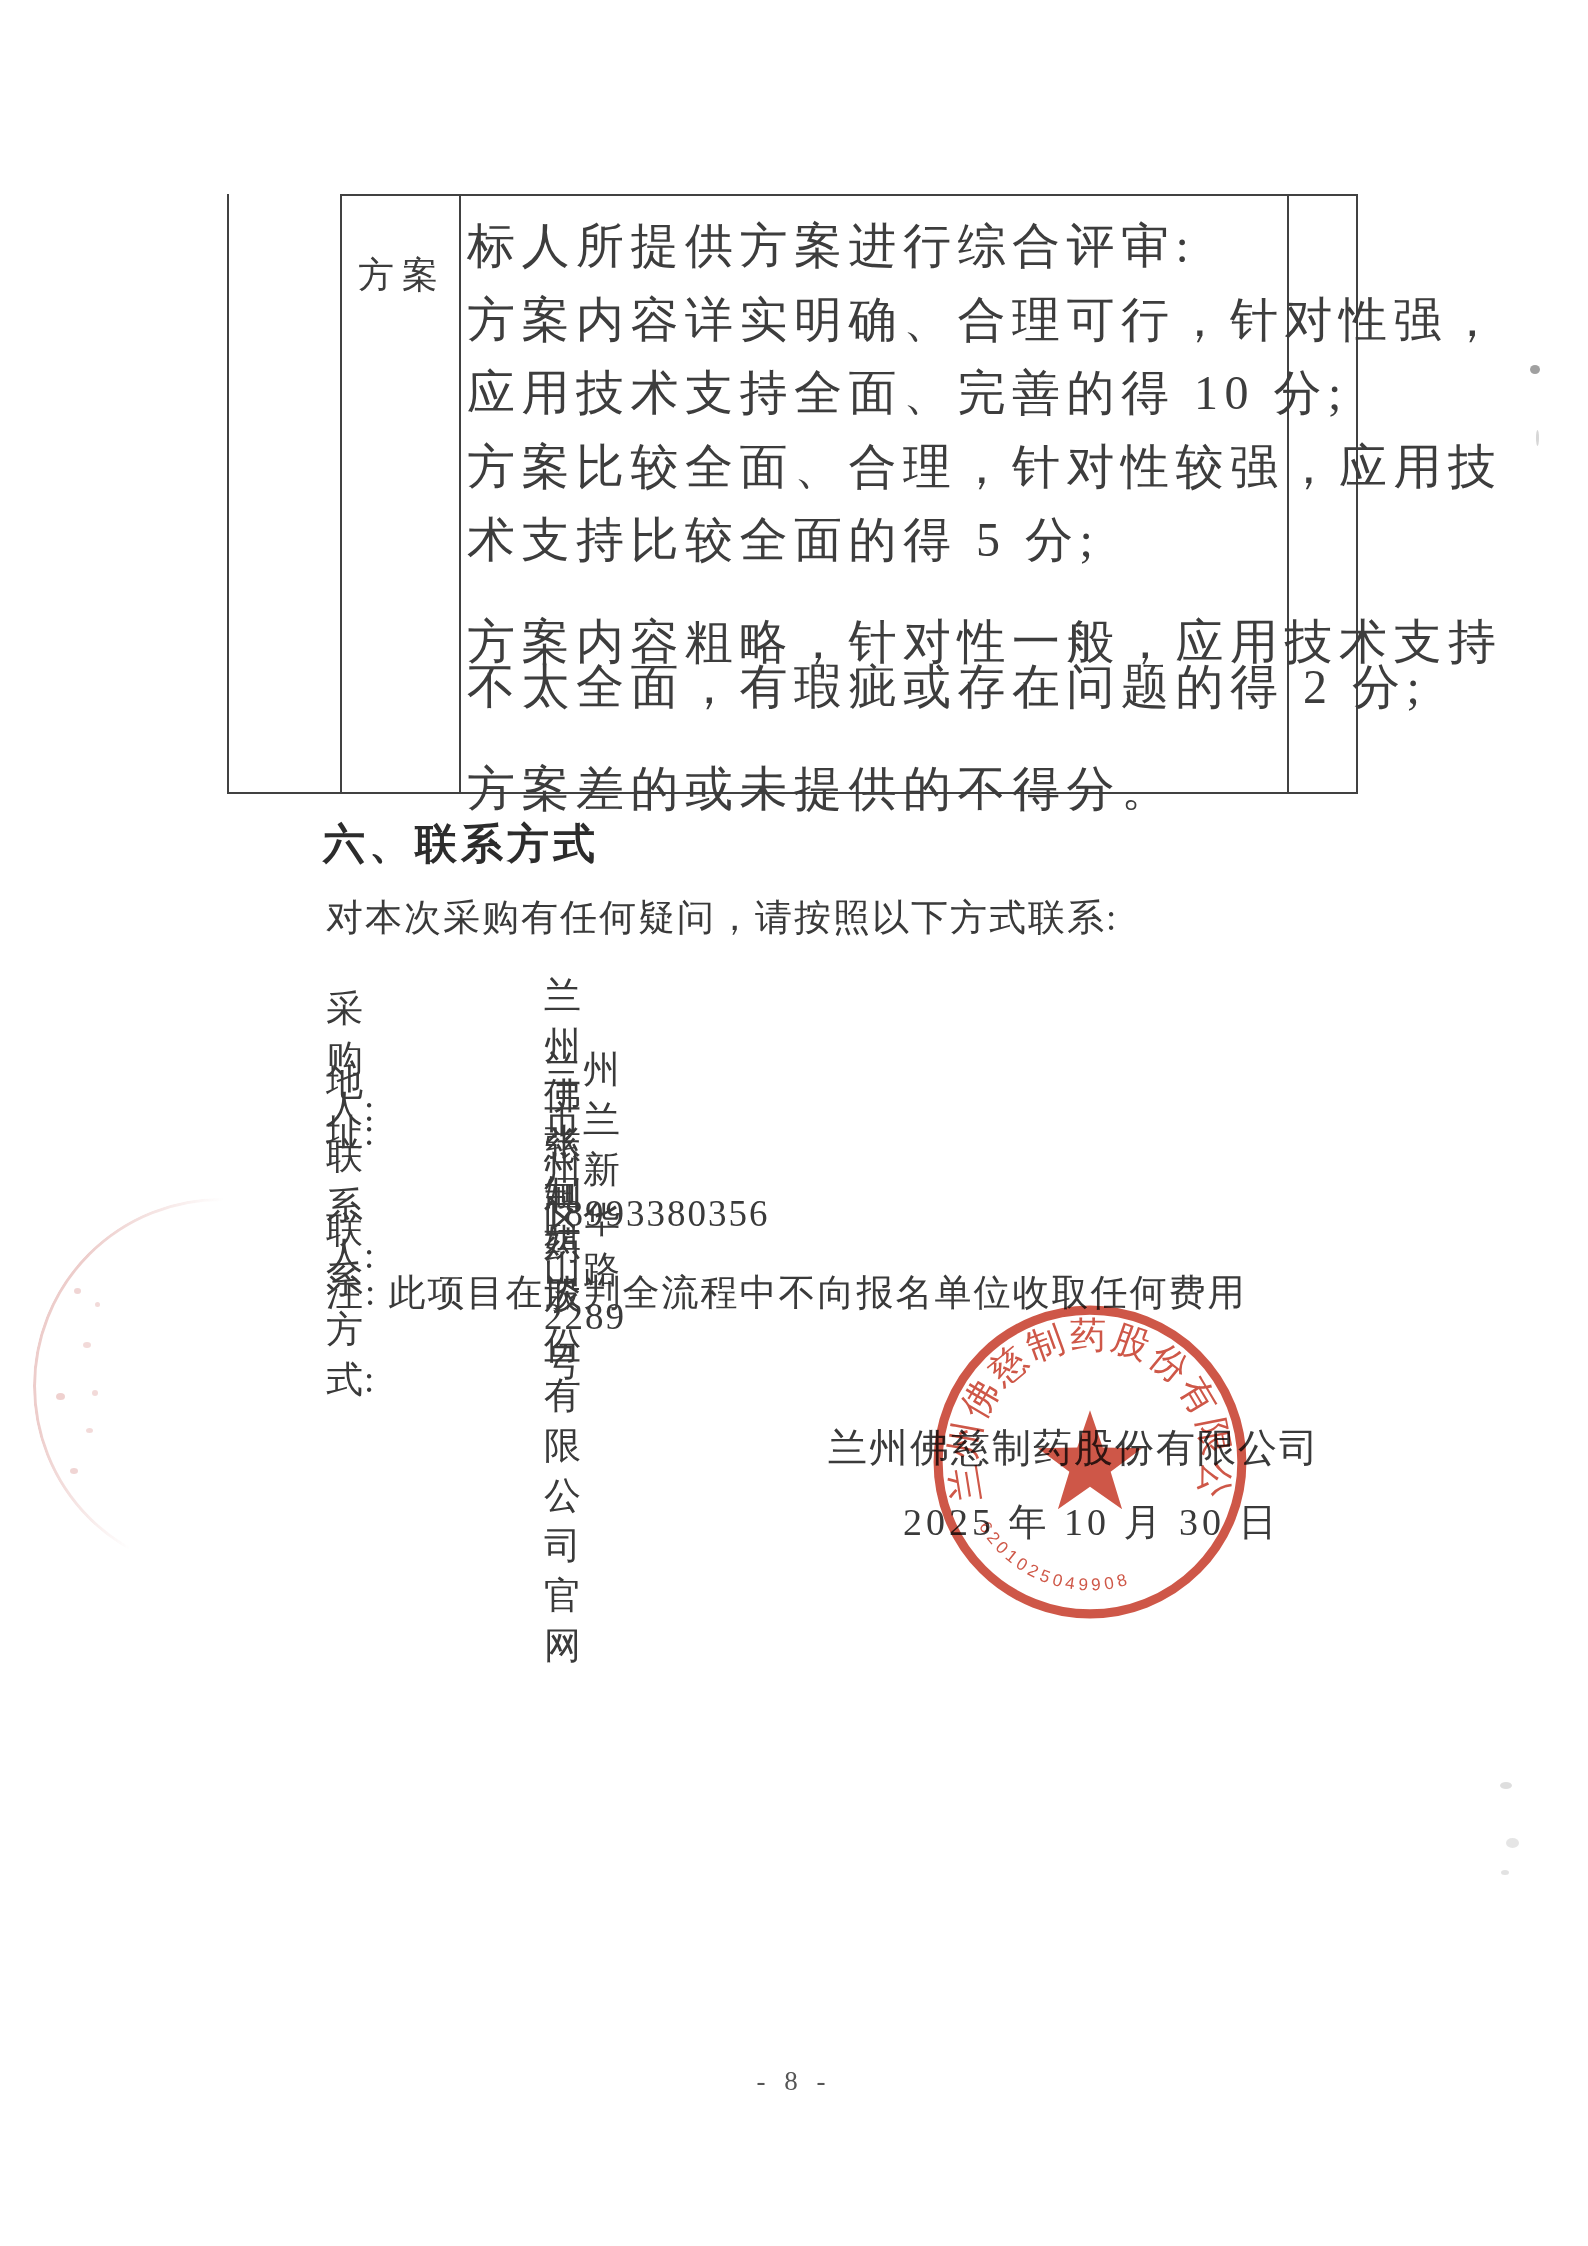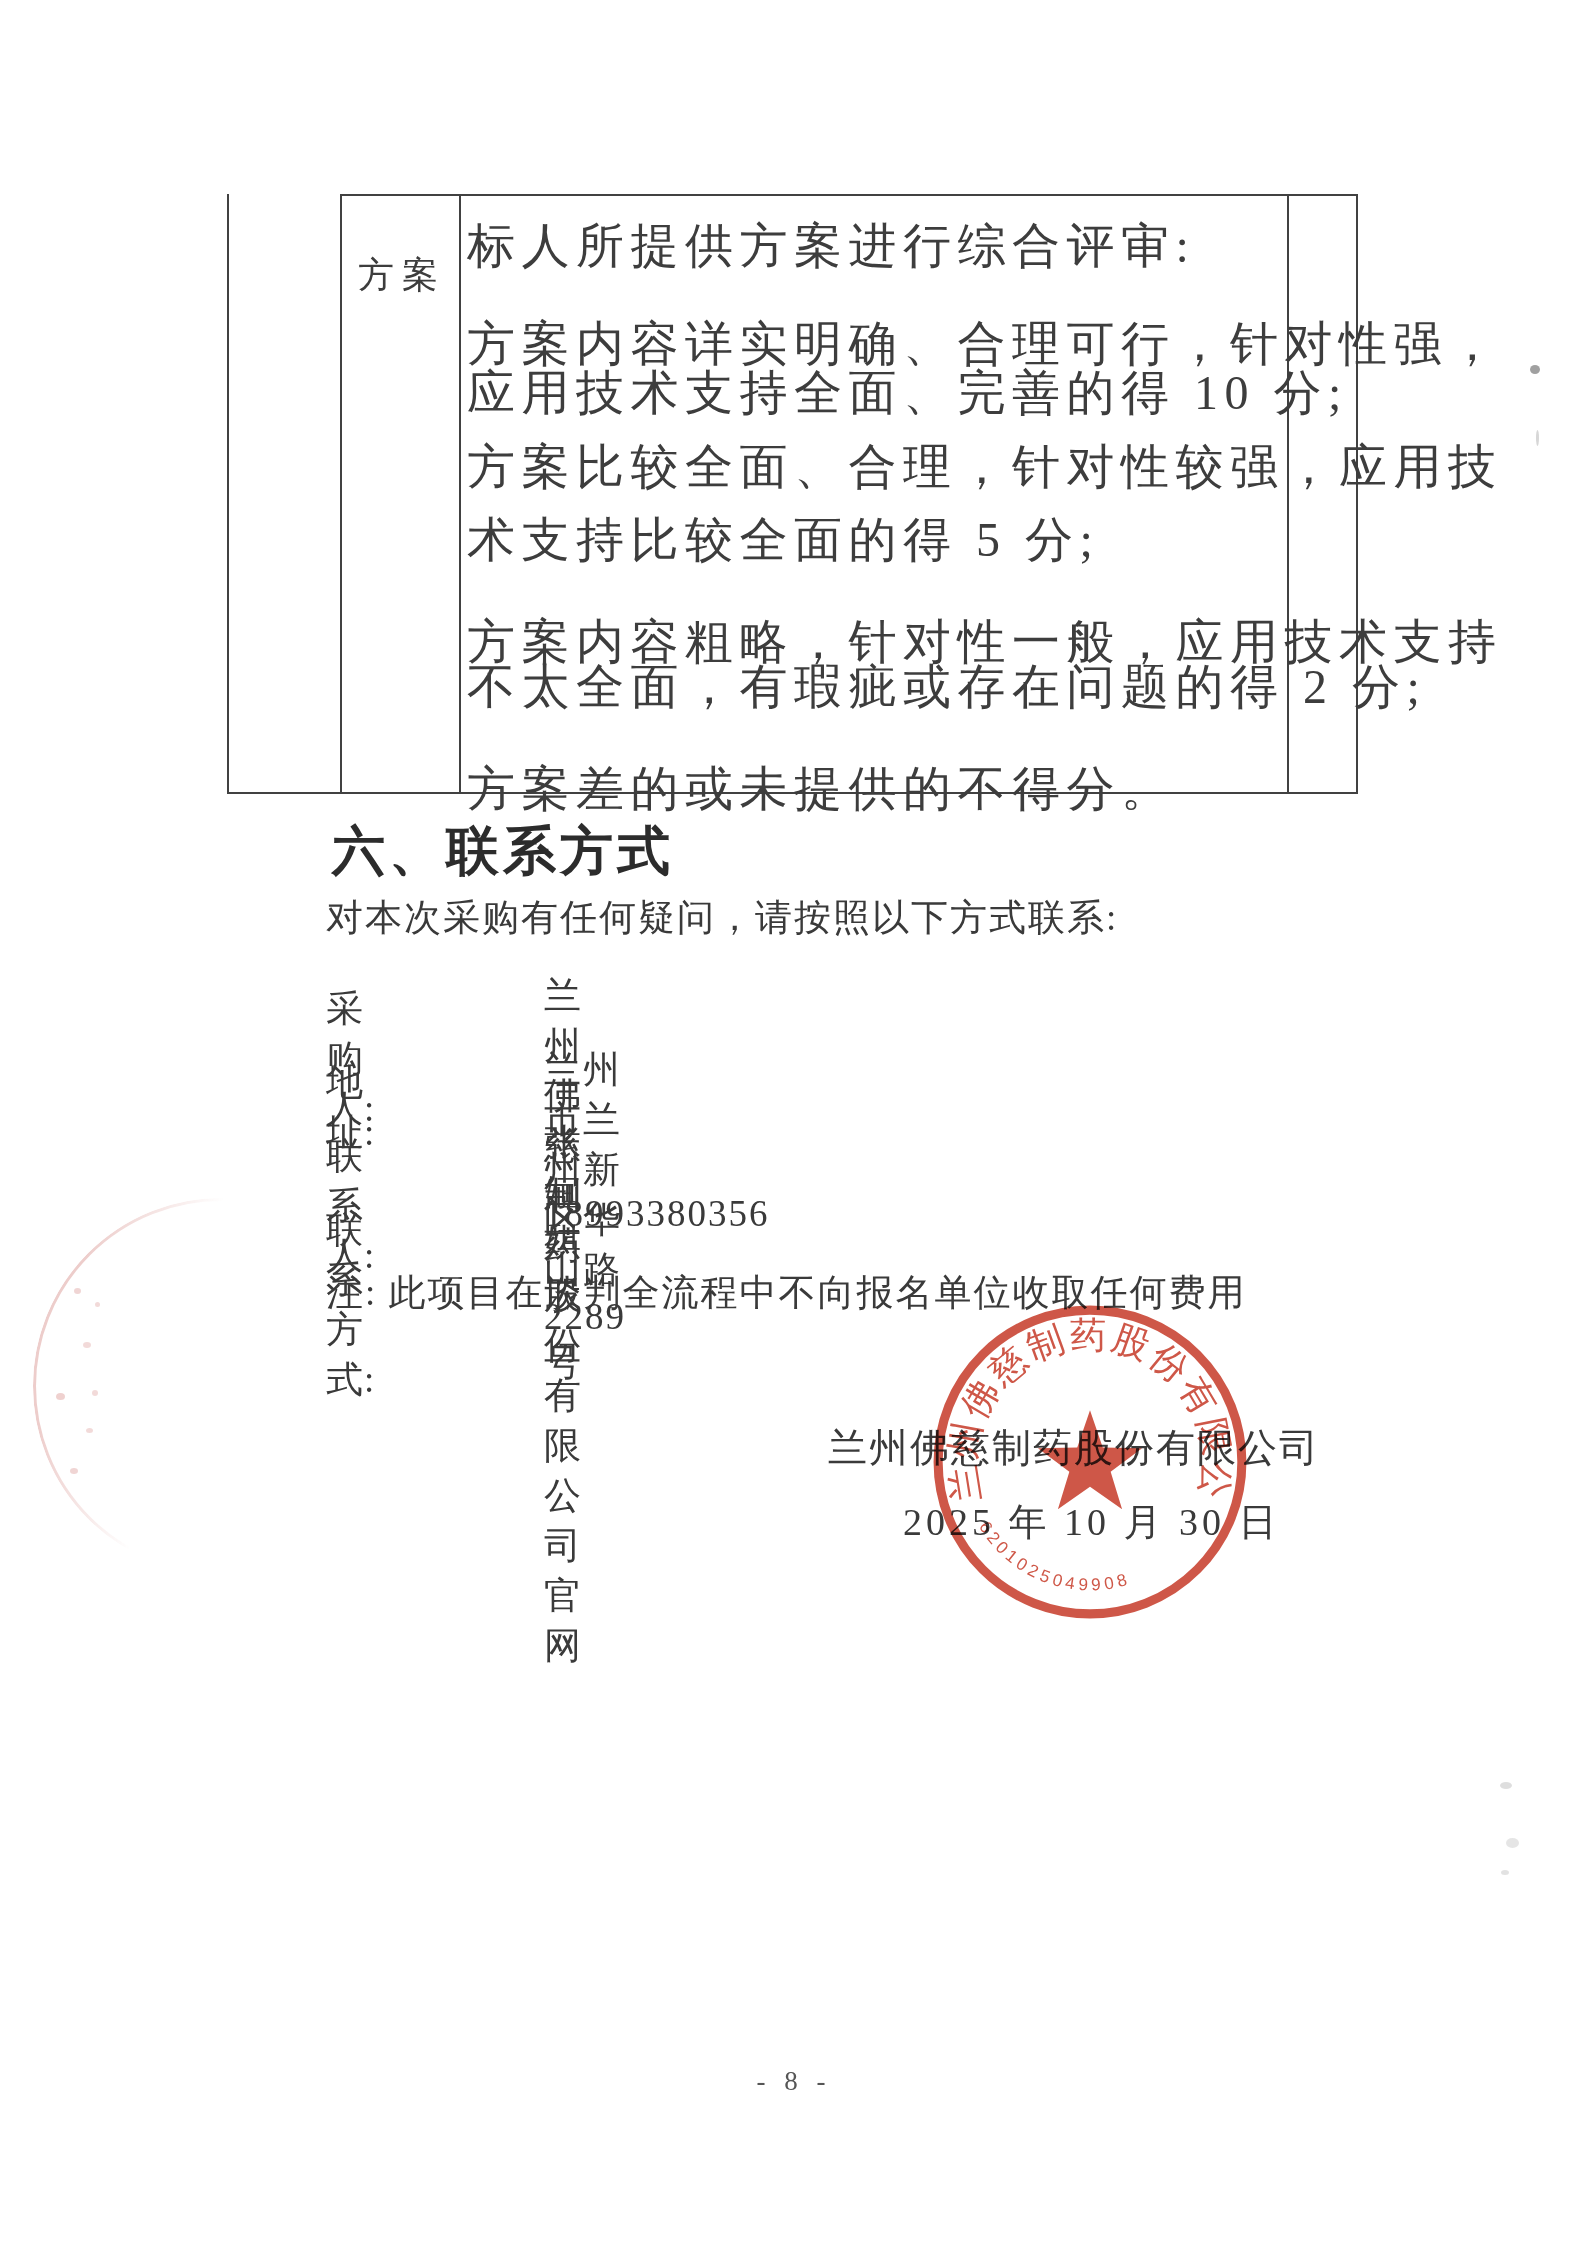--- a/index.html
+++ b/index.html
@@ -20,21 +20,21 @@
     font-size:48px;line-height:44px;
     letter-spacing:6.5px;color:#3d3d3d;
   }
   .rowlabel{
     position:absolute;left:358px;top:224px;
     font-size:36px;letter-spacing:8px;color:#3d3d3d;margin-top:27px;
   }
   .heading{
     position:absolute;left:323px;top:816px;
     font-family:"Liberation Sans","DejaVu Sans",sans-serif;
-    font-weight:bold;font-size:53px;letter-spacing:4px;color:#2c2c2c;margin-left:9px;
+    font-weight:bold;font-size:42px;letter-spacing:4px;color:#2c2c2c;
   }
   .body-line{
     position:absolute;left:326px;
     font-size:37px;letter-spacing:2px;color:#3a3a3a;
   }
   .contact-line{position:absolute;left:326px;height:48px;}
   .contact-label{
     position:absolute;left:0;top:13px;
     font-size:37px;color:#3a3a3a;letter-spacing:1px;
   }
@@ -77,21 +77,21 @@
     <div class="vline" style="left:340px;top:194px;height:600px;"></div>
     <div class="vline" style="left:459px;top:194px;height:600px;"></div>
     <div class="vline" style="left:1287px;top:194px;height:600px;"></div>
     <div class="vline" style="left:1356px;top:194px;height:600px;"></div>
     <div class="hline" style="left:340px;top:194px;width:1018px;"></div>
     <div class="hline" style="left:227px;top:792px;width:1131px;"></div>
 
     <div class="rowlabel">方案</div>
 
     <div class="tline" style="top:224px;">标人所提供方案进行综合评审:</div>
-    <div class="tline" style="top:298px;margin-top:24px;">方案内容详实明确、合理可行，针对性强，</div>
+    <div class="tline" style="top:298px;">方案内容详实明确、合理可行，针对性强，</div>
     <div class="tline" style="top:371px;">应用技术支持全面、完善的得 10 分;</div>
     <div class="tline" style="top:445px;">方案比较全面、合理，针对性较强，应用技</div>
     <div class="tline" style="top:518px;">术支持比较全面的得 5 分;</div>
     <div class="tline" style="top:620px;">方案内容粗略，针对性一般，应用技术支持</div>
     <div class="tline" style="top:665px;">不太全面，有瑕疵或存在问题的得 2 分;</div>
     <div class="tline" style="top:767px;">方案差的或未提供的不得分。</div>
   </div>
 
   <div class="heading">六、联系方式</div>
   <div class="body-line" style="top:893px;">对本次采购有任何疑问，请按照以下方式联系:</div>

